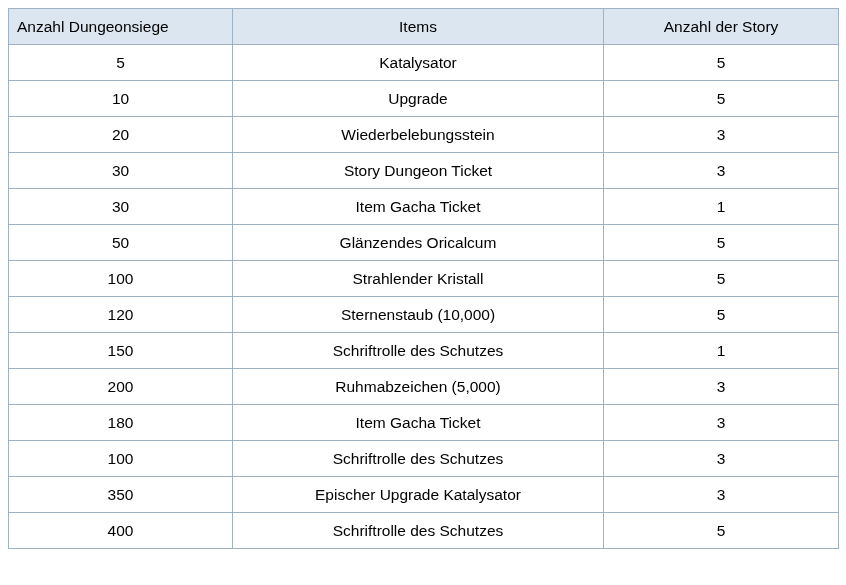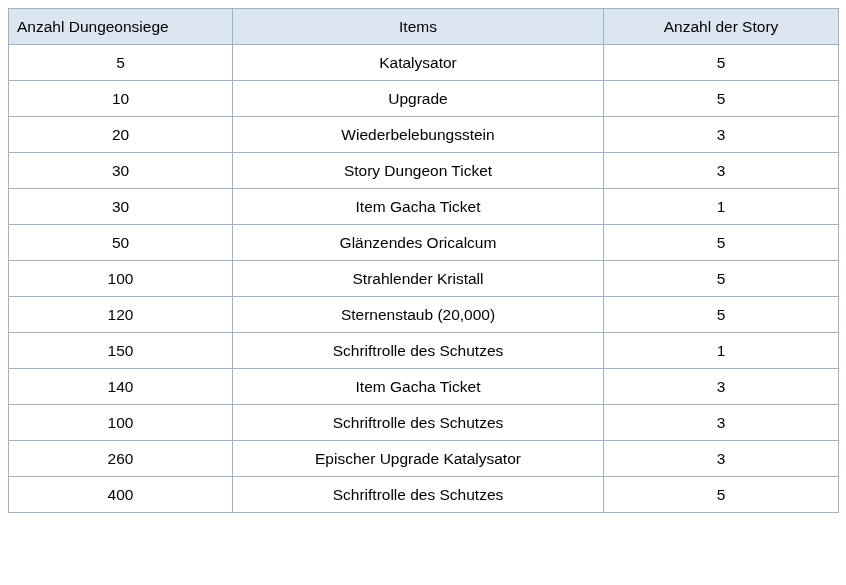--- a/index.html
+++ b/index.html
@@ -102,40 +102,45 @@
         <td>Glänzendes Oricalcum</td>
         <td>5</td>
       </tr>
       <tr>
         <td>100</td>
         <td>Strahlender Kristall</td>
         <td>5</td>
       </tr>
       <tr>
         <td>120</td>
-        <td>Sternenstaub (20,000)</td>
+        <td>Sternenstaub (10,000)</td>
         <td>5</td>
       </tr>
       <tr>
         <td>150</td>
         <td>Schriftrolle des Schutzes</td>
         <td>1</td>
       </tr>
       <tr>
-        <td>140</td>
+        <td>200</td>
+        <td>Ruhmabzeichen (5,000)</td>
+        <td>3</td>
+      </tr>
+      <tr>
+        <td>180</td>
         <td>Item Gacha Ticket</td>
         <td>3</td>
       </tr>
       <tr>
         <td>100</td>
         <td>Schriftrolle des Schutzes</td>
         <td>3</td>
       </tr>
       <tr>
-        <td>260</td>
+        <td>350</td>
         <td>Epischer Upgrade Katalysator</td>
         <td>3</td>
       </tr>
       <tr>
         <td>400</td>
         <td>Schriftrolle des Schutzes</td>
         <td>5</td>
       </tr>
     </tbody>
   </table>

